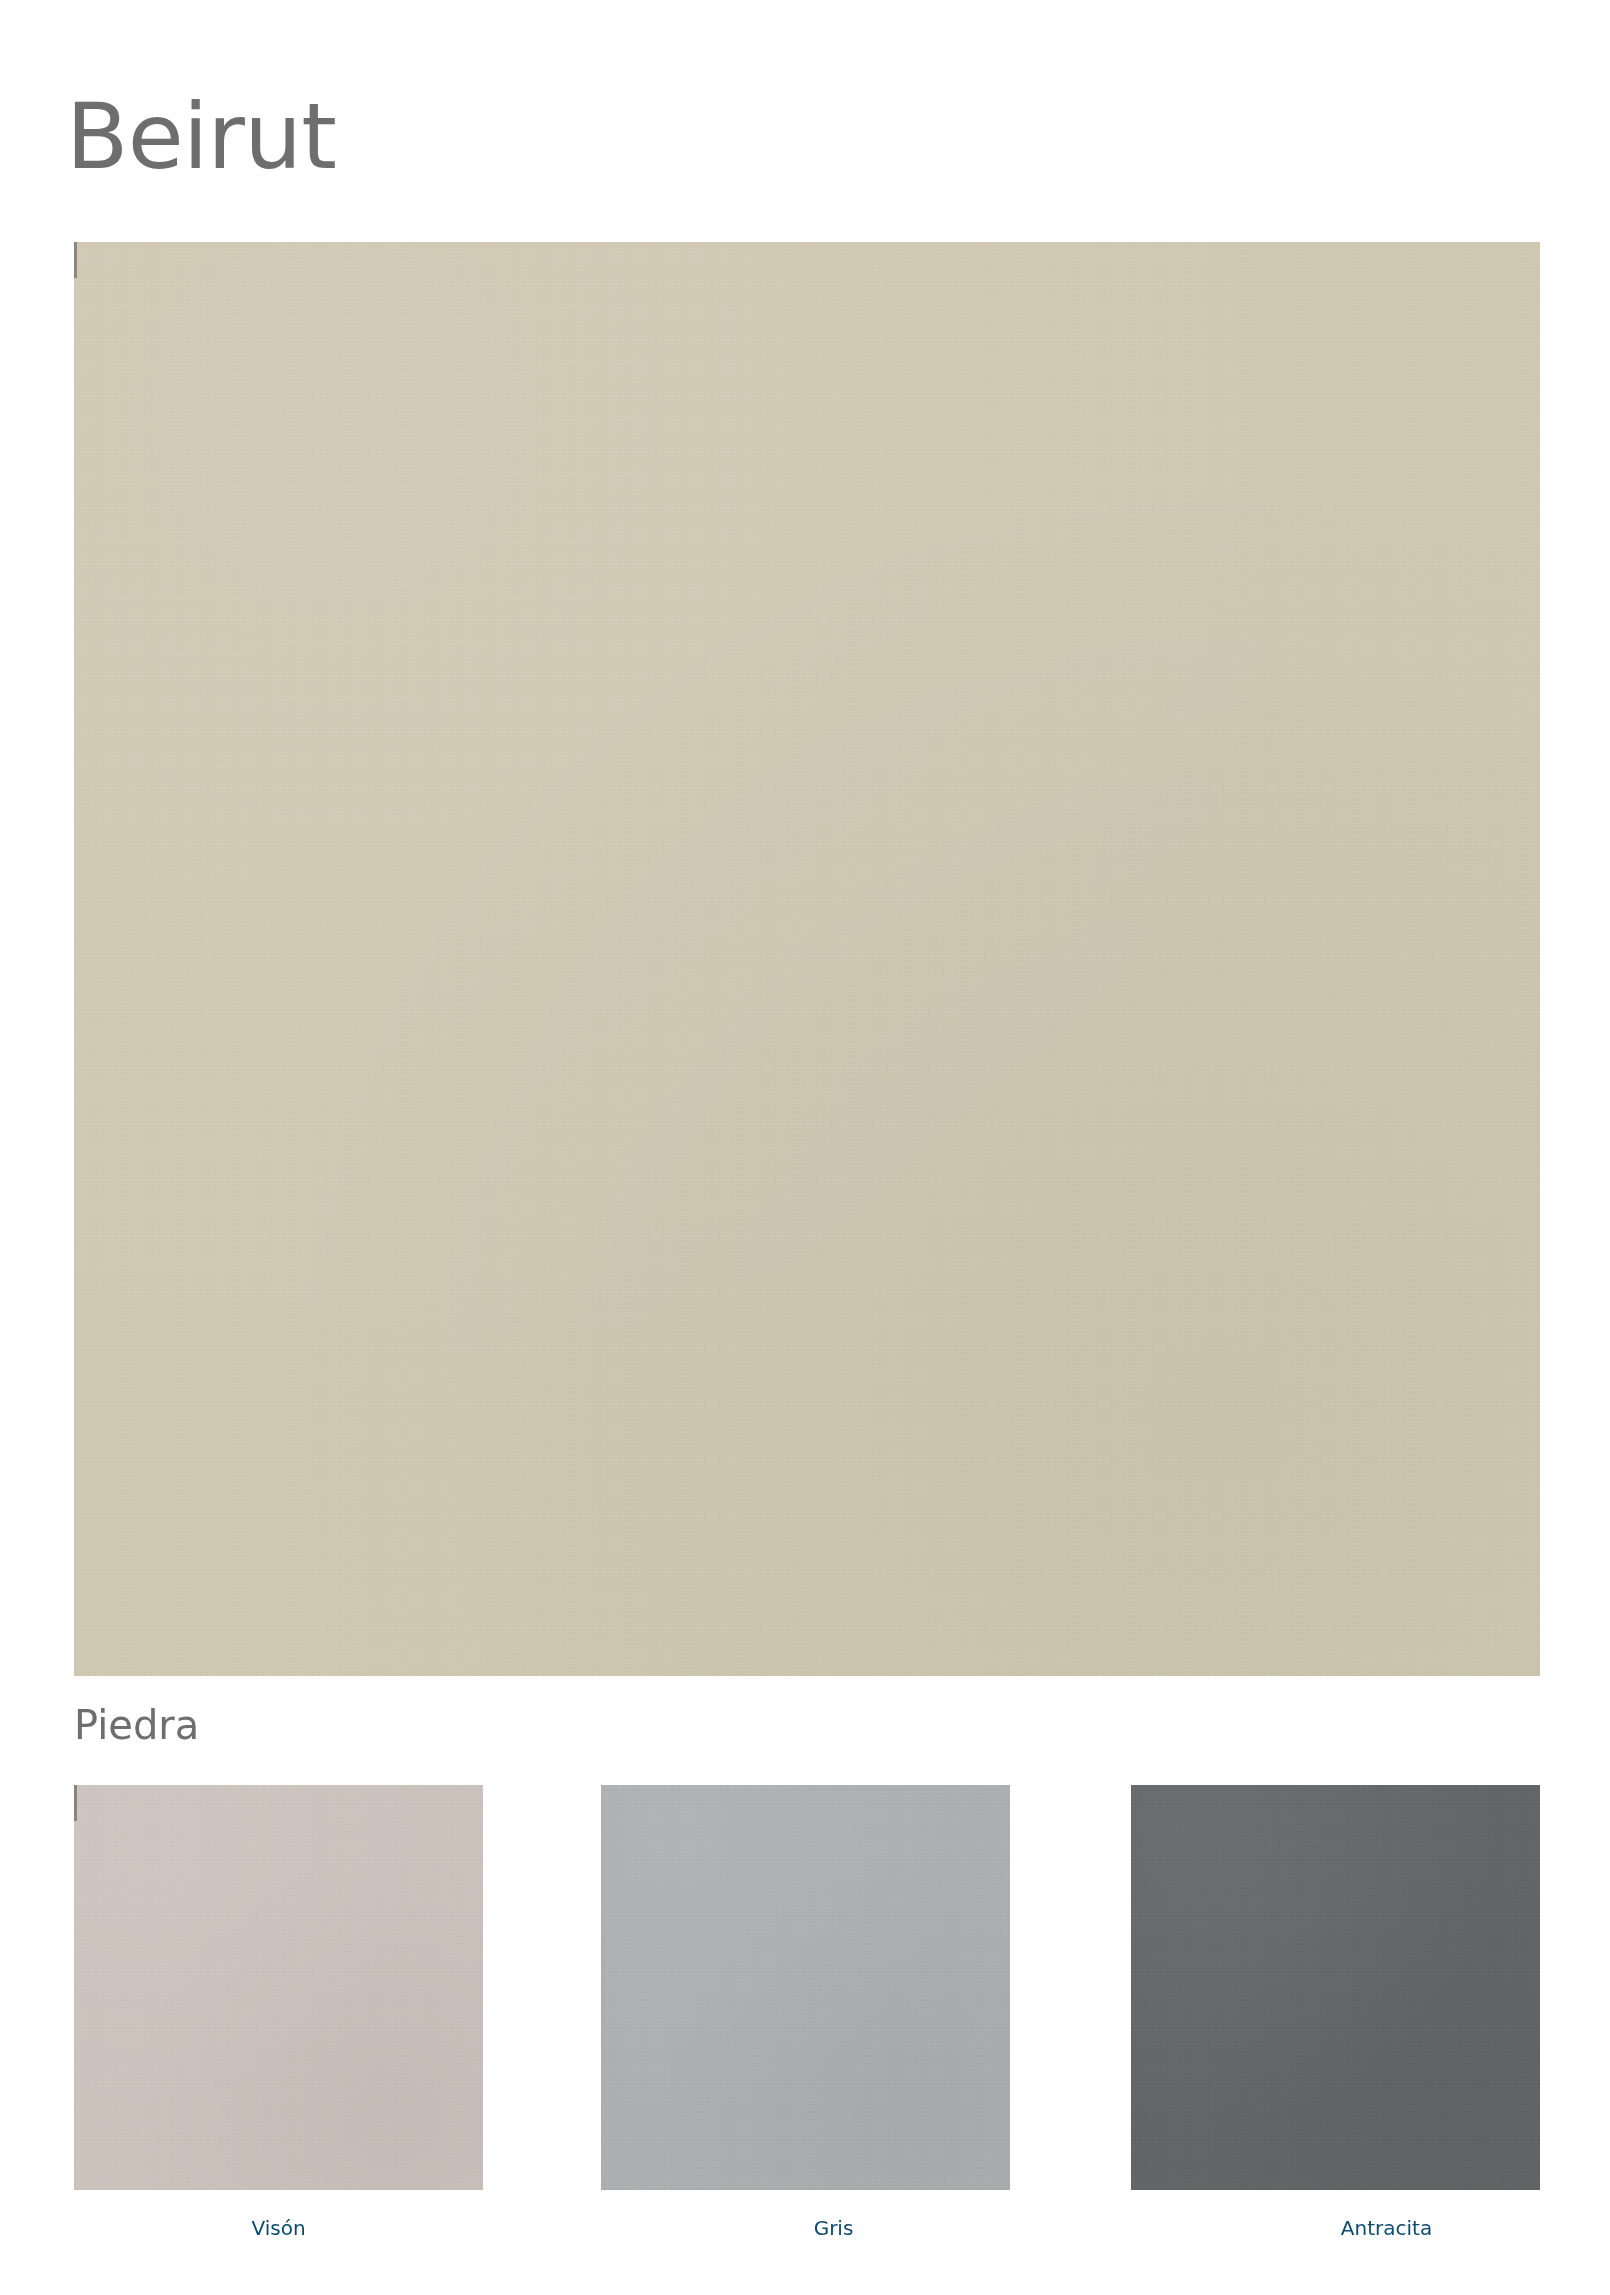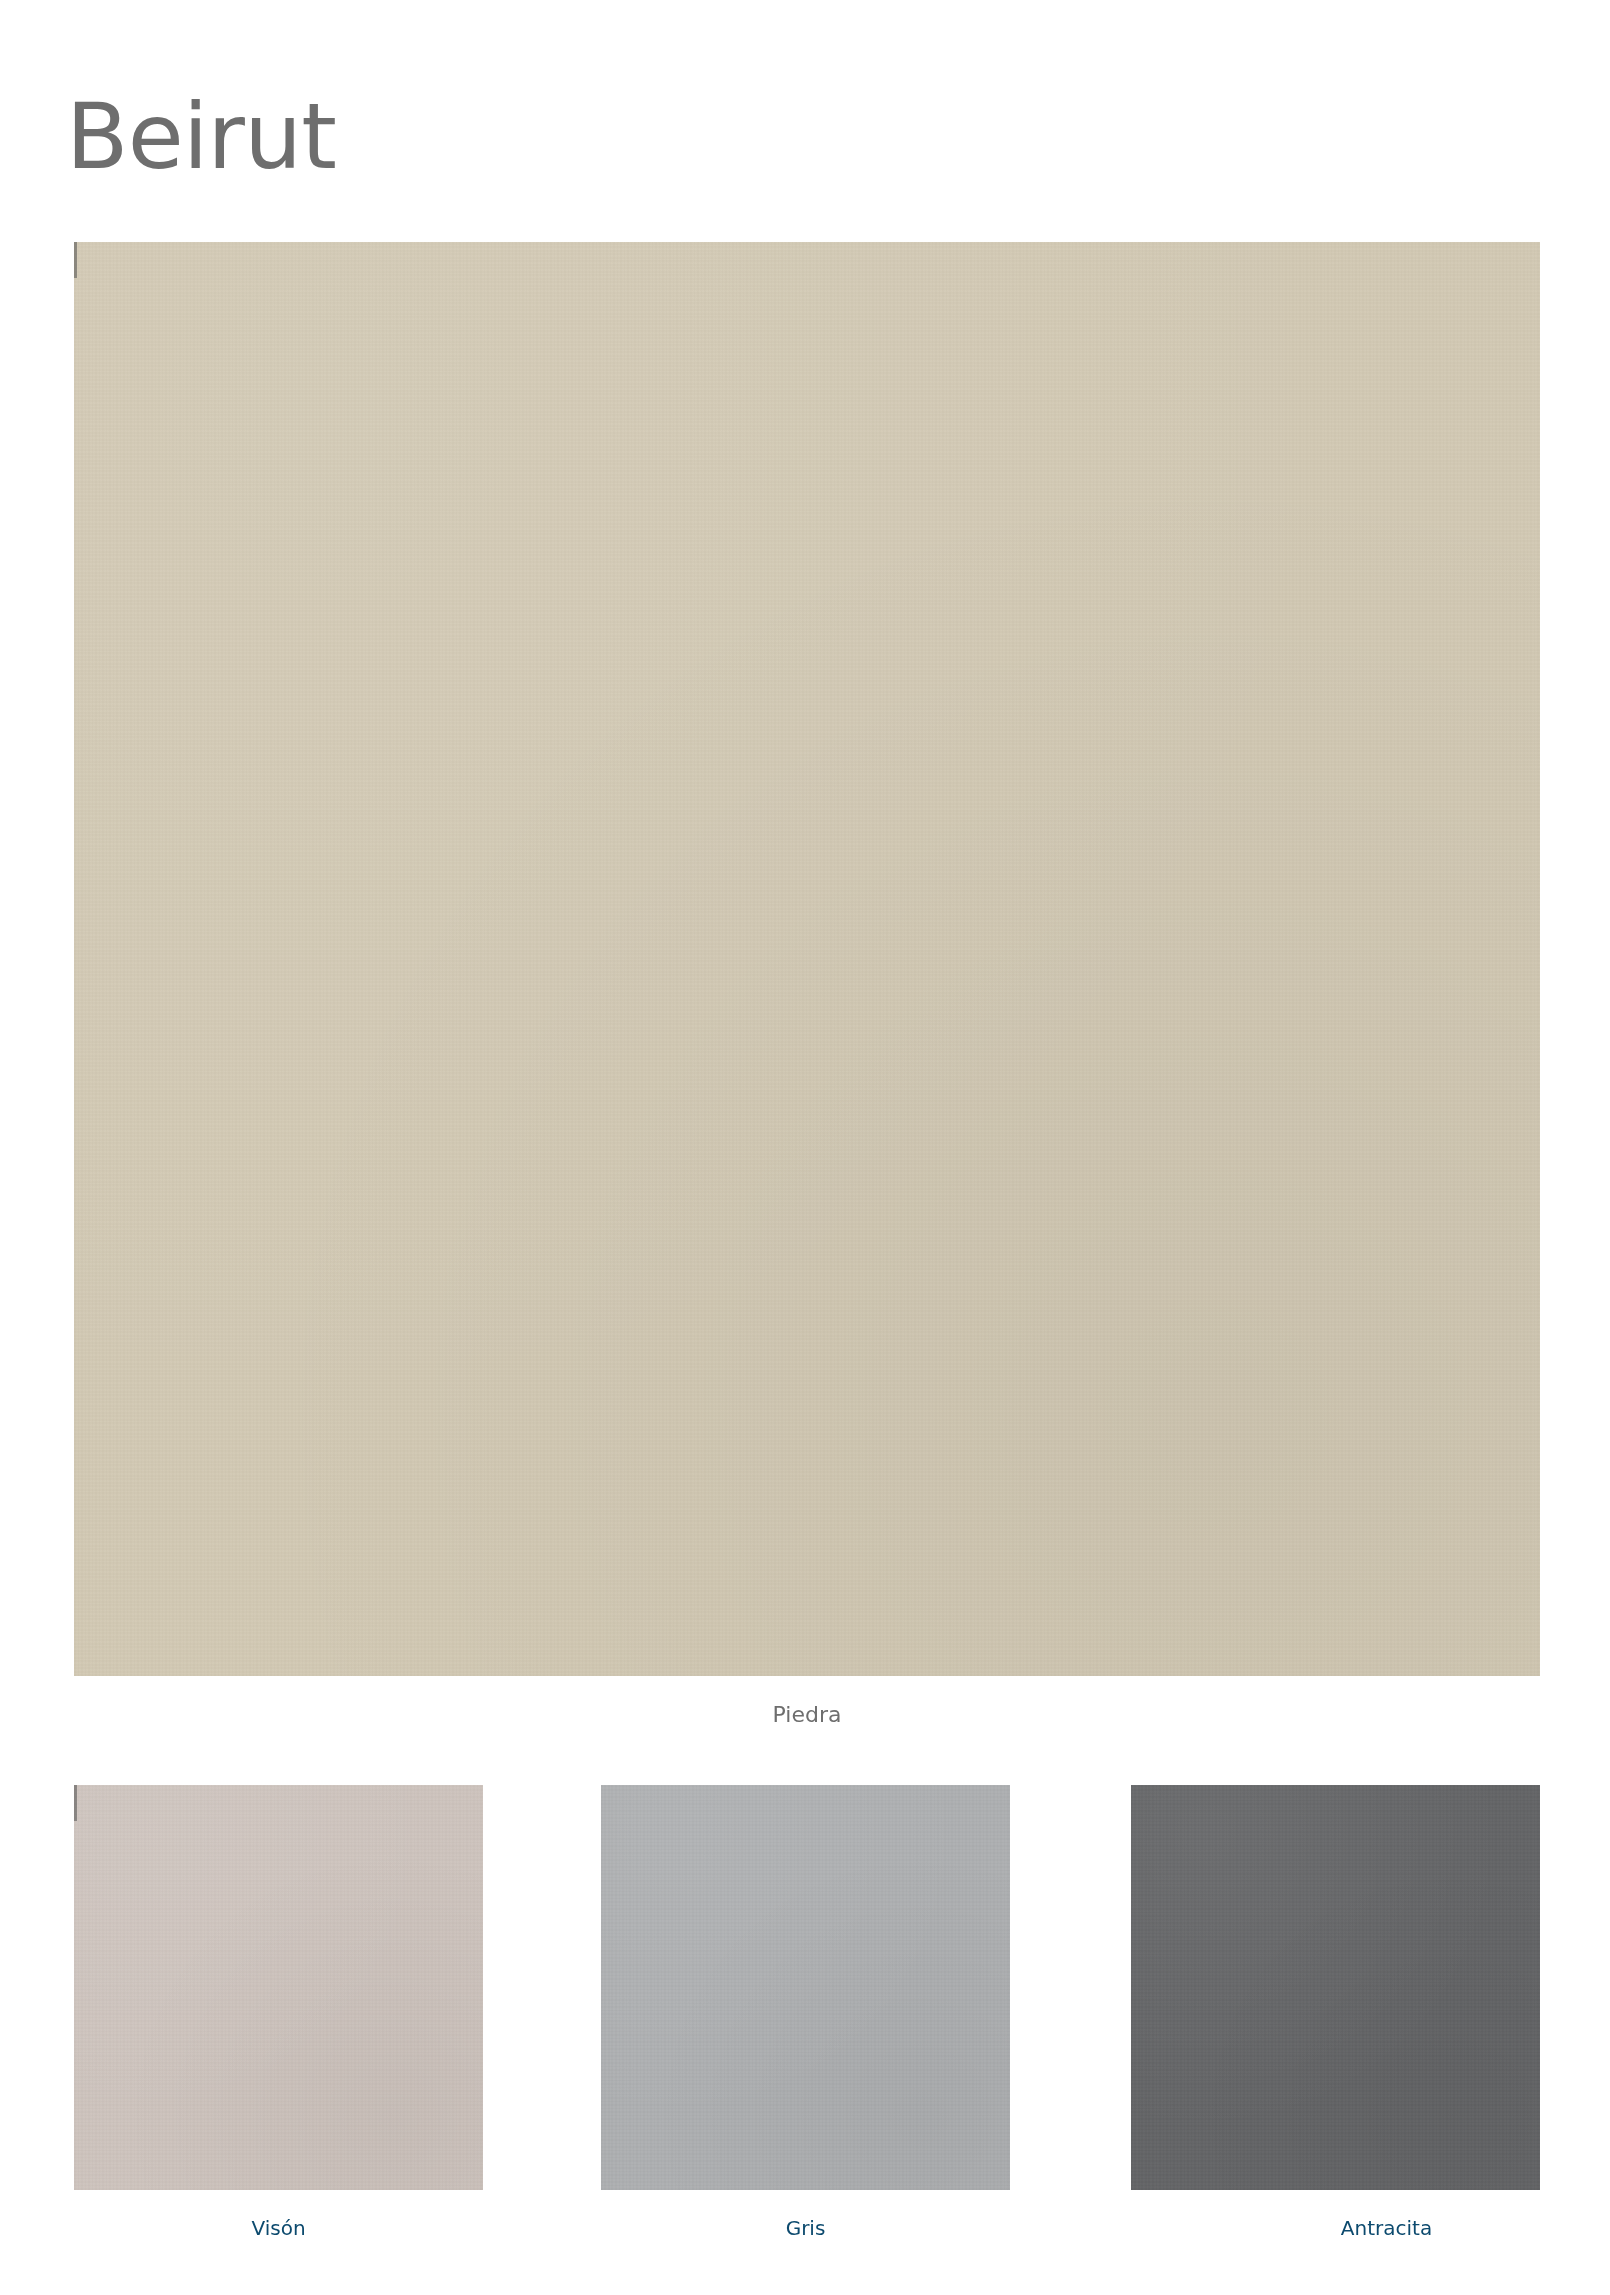--- a/index.html
+++ b/index.html
@@ -56,22 +56,22 @@
     width: 2.8px;
     height: 36px;
     background: rgba(80,80,80,0.55);
   }
 
   #hero-caption {
     position: absolute;
     left: 74px;
     top: 1702px;
     width: 1466px;
-    text-align: center;
-    font-size: 22px;
+    text-align: left;
+    font-size: 40px;
     font-weight: 400;
     color: #6e6e6e;
     white-space: nowrap;
   }
 
   
   #palette-row {
     position: absolute;
     left: 74px;
     top: 1785px;
@@ -99,21 +99,21 @@
     position: absolute;
     top: 0;
     width: 409px;
     text-align: center;
     font-size: 20px;
     font-weight: 400;
     color: #0c4a6e;
     white-space: nowrap;
   }
   .palette-caption.pos-0 { left: 0px; }
-  .palette-caption.pos-1 { left: 527px; }
+  .palette-caption.pos-1 { left: 555px; }
   .palette-caption.pos-2 { left: 1108px; }
 </style>
 </head>
 <body style="background: rgb(255, 255, 255);">
 
 <h1 id="page-title">Beirut</h1>
 
 <div id="hero-swatch-block">
   <div class="swatch-surface" style="background-color: rgb(210, 201, 180);"></div>
   <div class="swatch-edge"></div>

